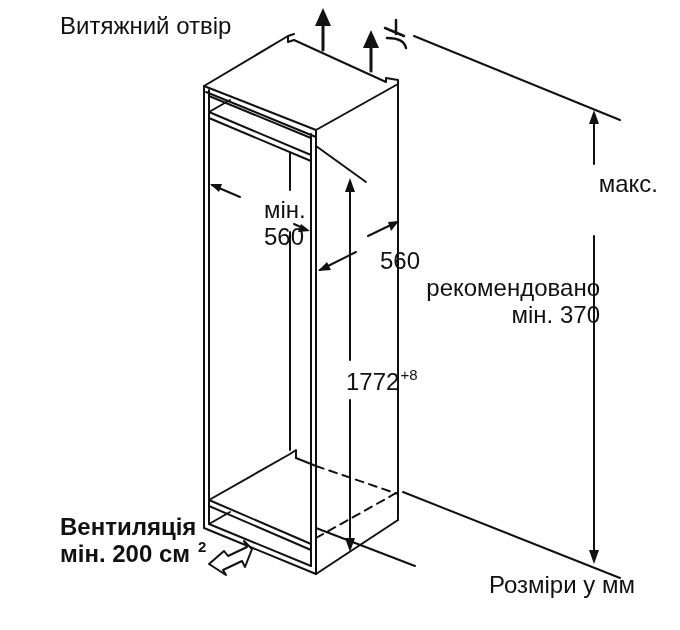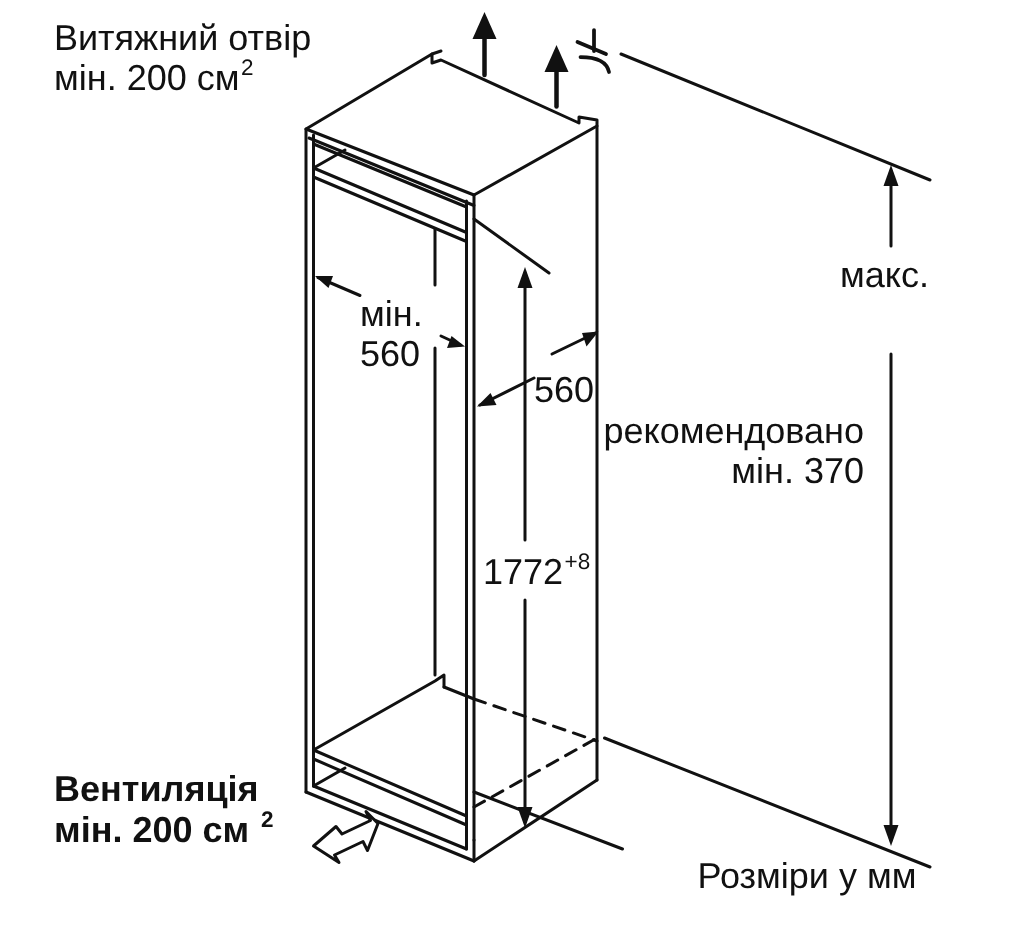--- a/index.html
+++ b/index.html
@@ -1,23 +1,23 @@
 <!DOCTYPE html>
 <html><head>
   <meta charset="utf-8">
   <style>
     html, body { margin: 0; padding: 0; background: #ffffff; }
     body { width: 680px; height: 630px; position: relative; overflow: hidden;
            font-family: "Liberation Sans", sans-serif; color: #111; }
     .canvas { position: absolute; left: 0; top: 0; width: 680px; height: 630px; }
     .lbl { position: absolute; font-size: 24px; line-height: 27px; color: #111; white-space: nowrap;
-           font-family: "Liberation Sans", sans-serif; }
+           font-family: "Liberation Sans", sans-serif; margin-left: 24px; }
     .sup { font-size: 15px; position: relative; top: -10px; margin-left: 1px; }
     .right { text-align: right; }
-    .center { text-align: left; }
+    .center { text-align: right; }
   </style>
 </head>
 <body>
 
 <svg class="canvas" viewBox="0 0 680 630" xmlns="http://www.w3.org/2000/svg" fill="none" stroke="#111" stroke-width="2" stroke-linejoin="round" stroke-linecap="round">
 
   <g>
 
     <polyline points="204,86 288,36 288,42 294,40 386,82 386,78 398,80 398,84 316,130 204,86"></polyline>
 
@@ -109,21 +109,20 @@
     <line x1="385" y1="28" x2="404" y2="36" stroke-width="2.5"></line>
   </g>
 
   <g>
     <polygon points="209,564 224,551 228,556 247,547 244,541 252,549 245,567 242,561 223,570 226,575" fill="#fff" stroke="#111" stroke-width="2"></polygon>
   </g>
 </svg>
 
 <div class="lbl" style="left:36px; top:12px;">
   <div>Витяжний отвір</div>
-  <div><span>мін. 200 см</span><span class="sup">2</span></div>
 </div>
 
 <div class="lbl" style="left:240px; top:196px;">
   <div>мін.</div>
   <div>560</div>
 </div>
 
 <div class="lbl right" style="left:356px; top:247px; width:220px;">
   <div style="text-align:left;">560</div>
   <div>рекомендовано</div>

